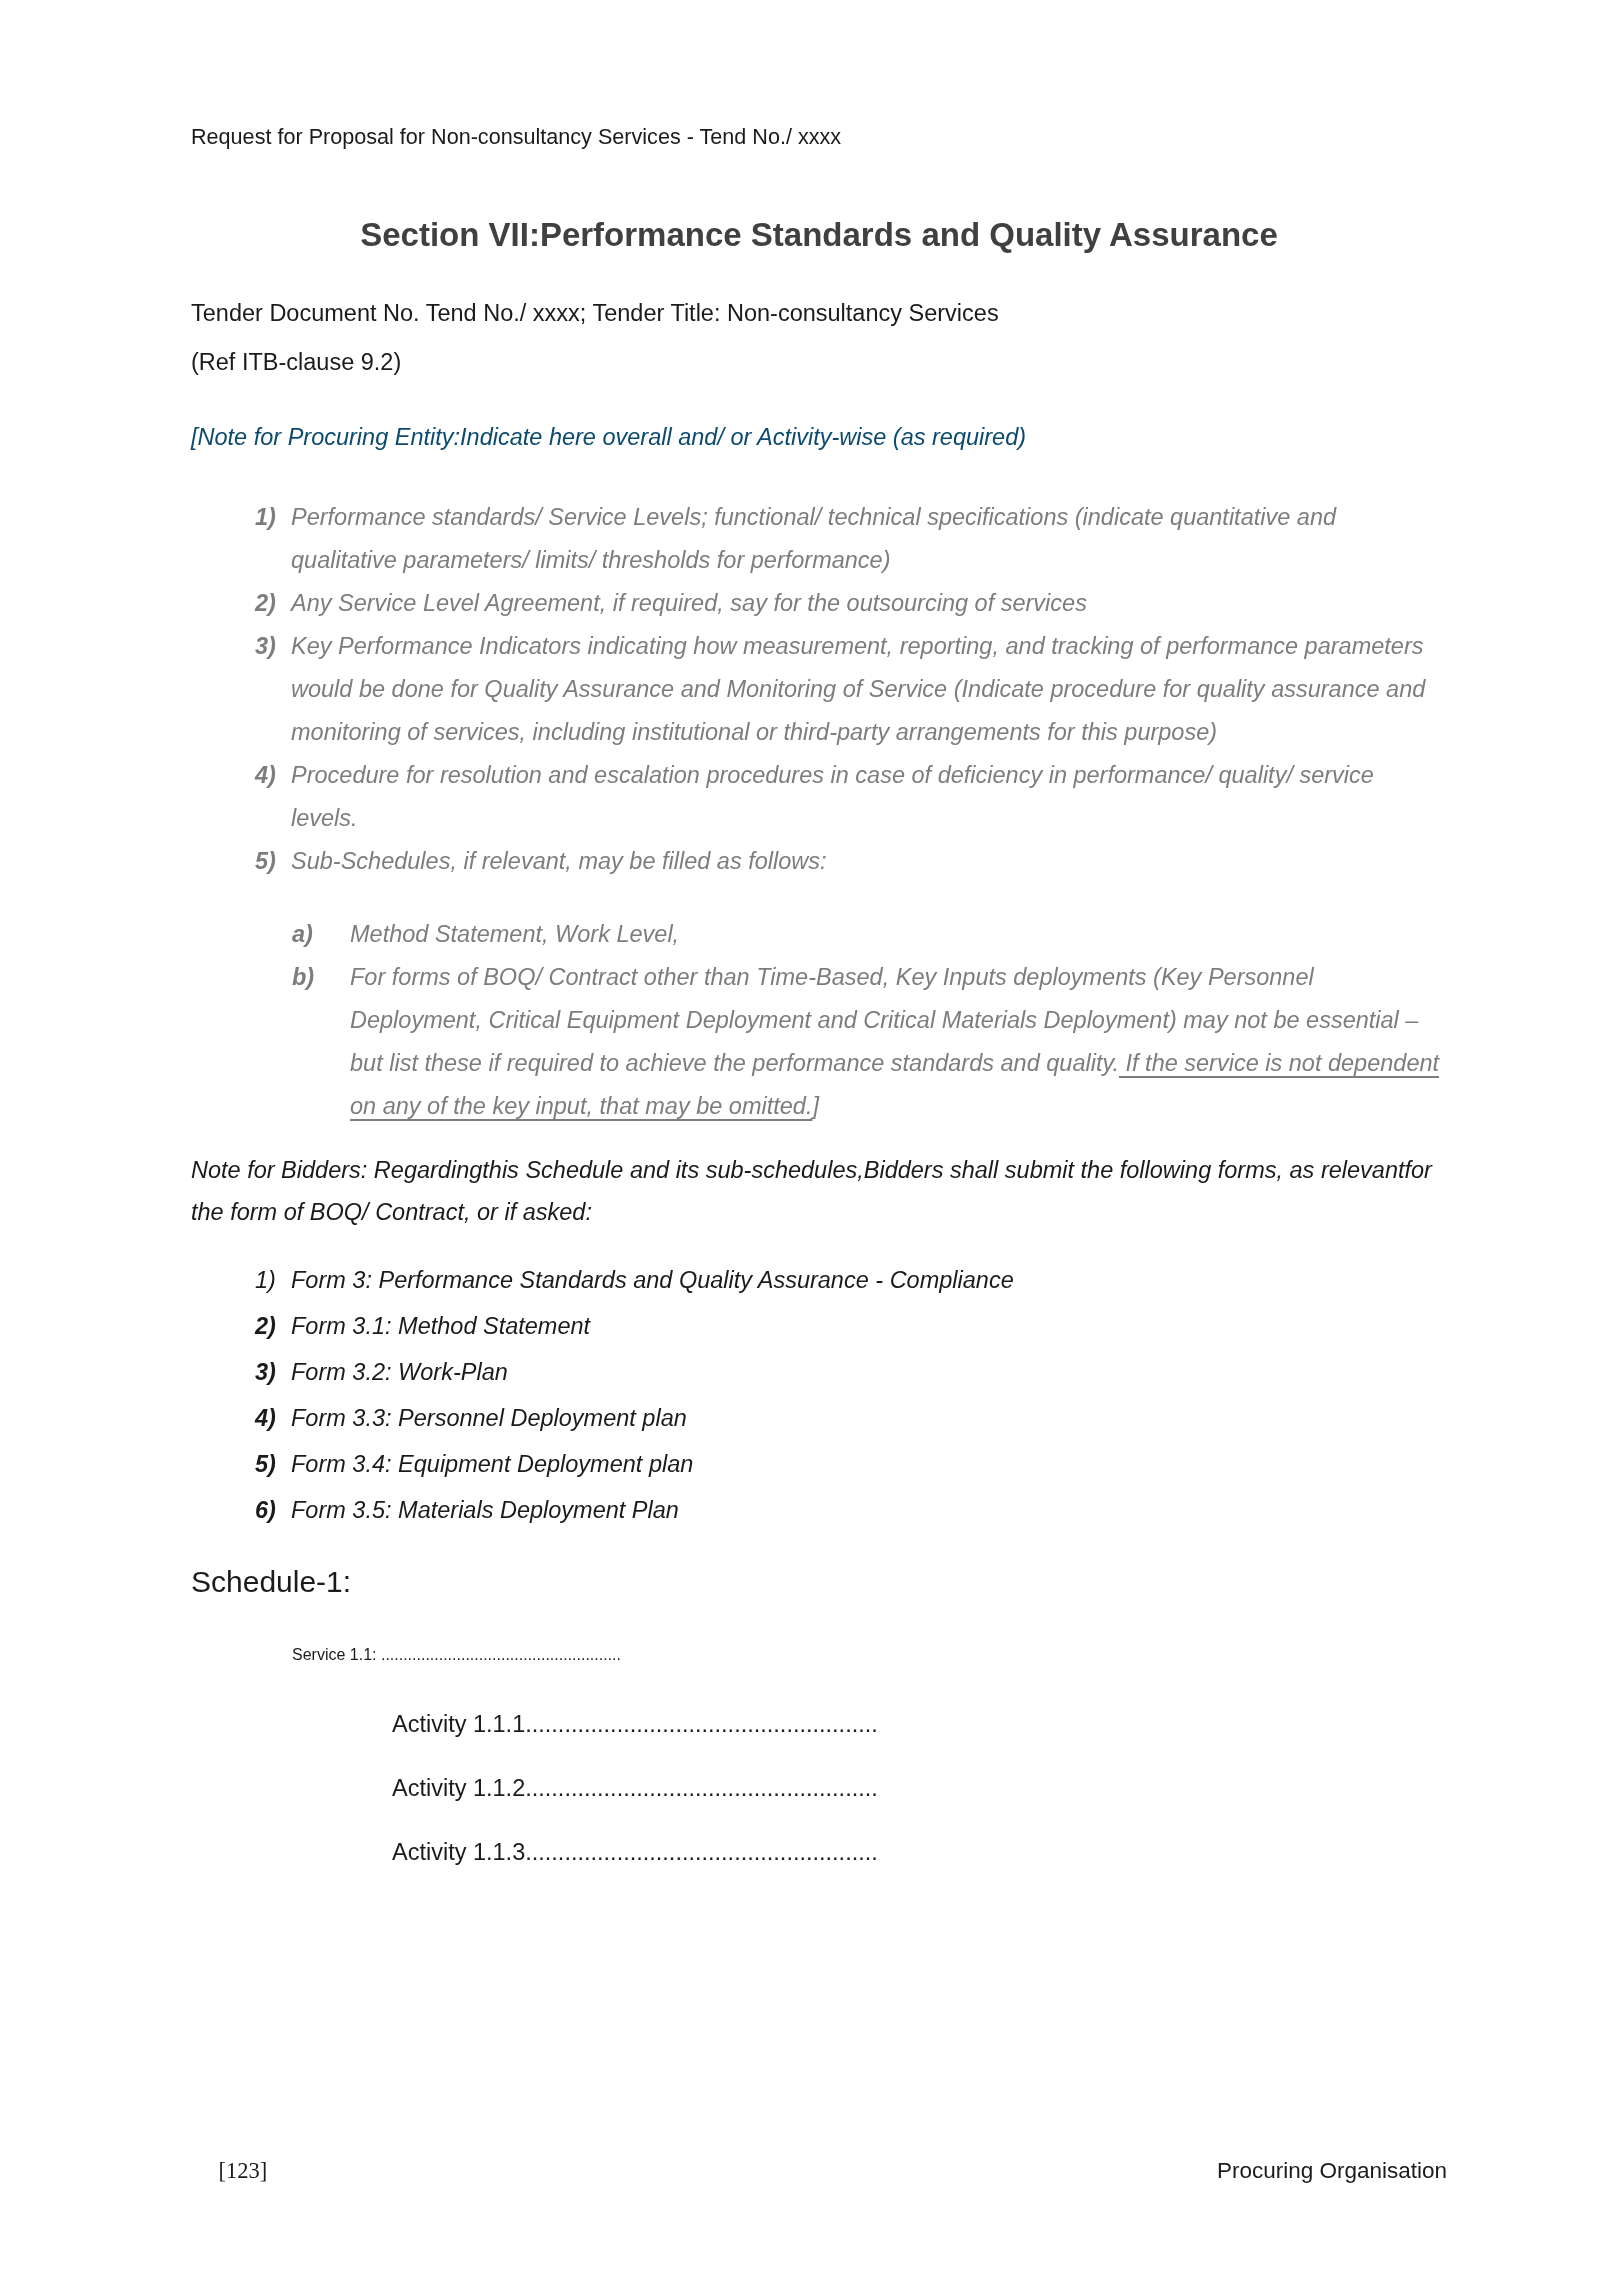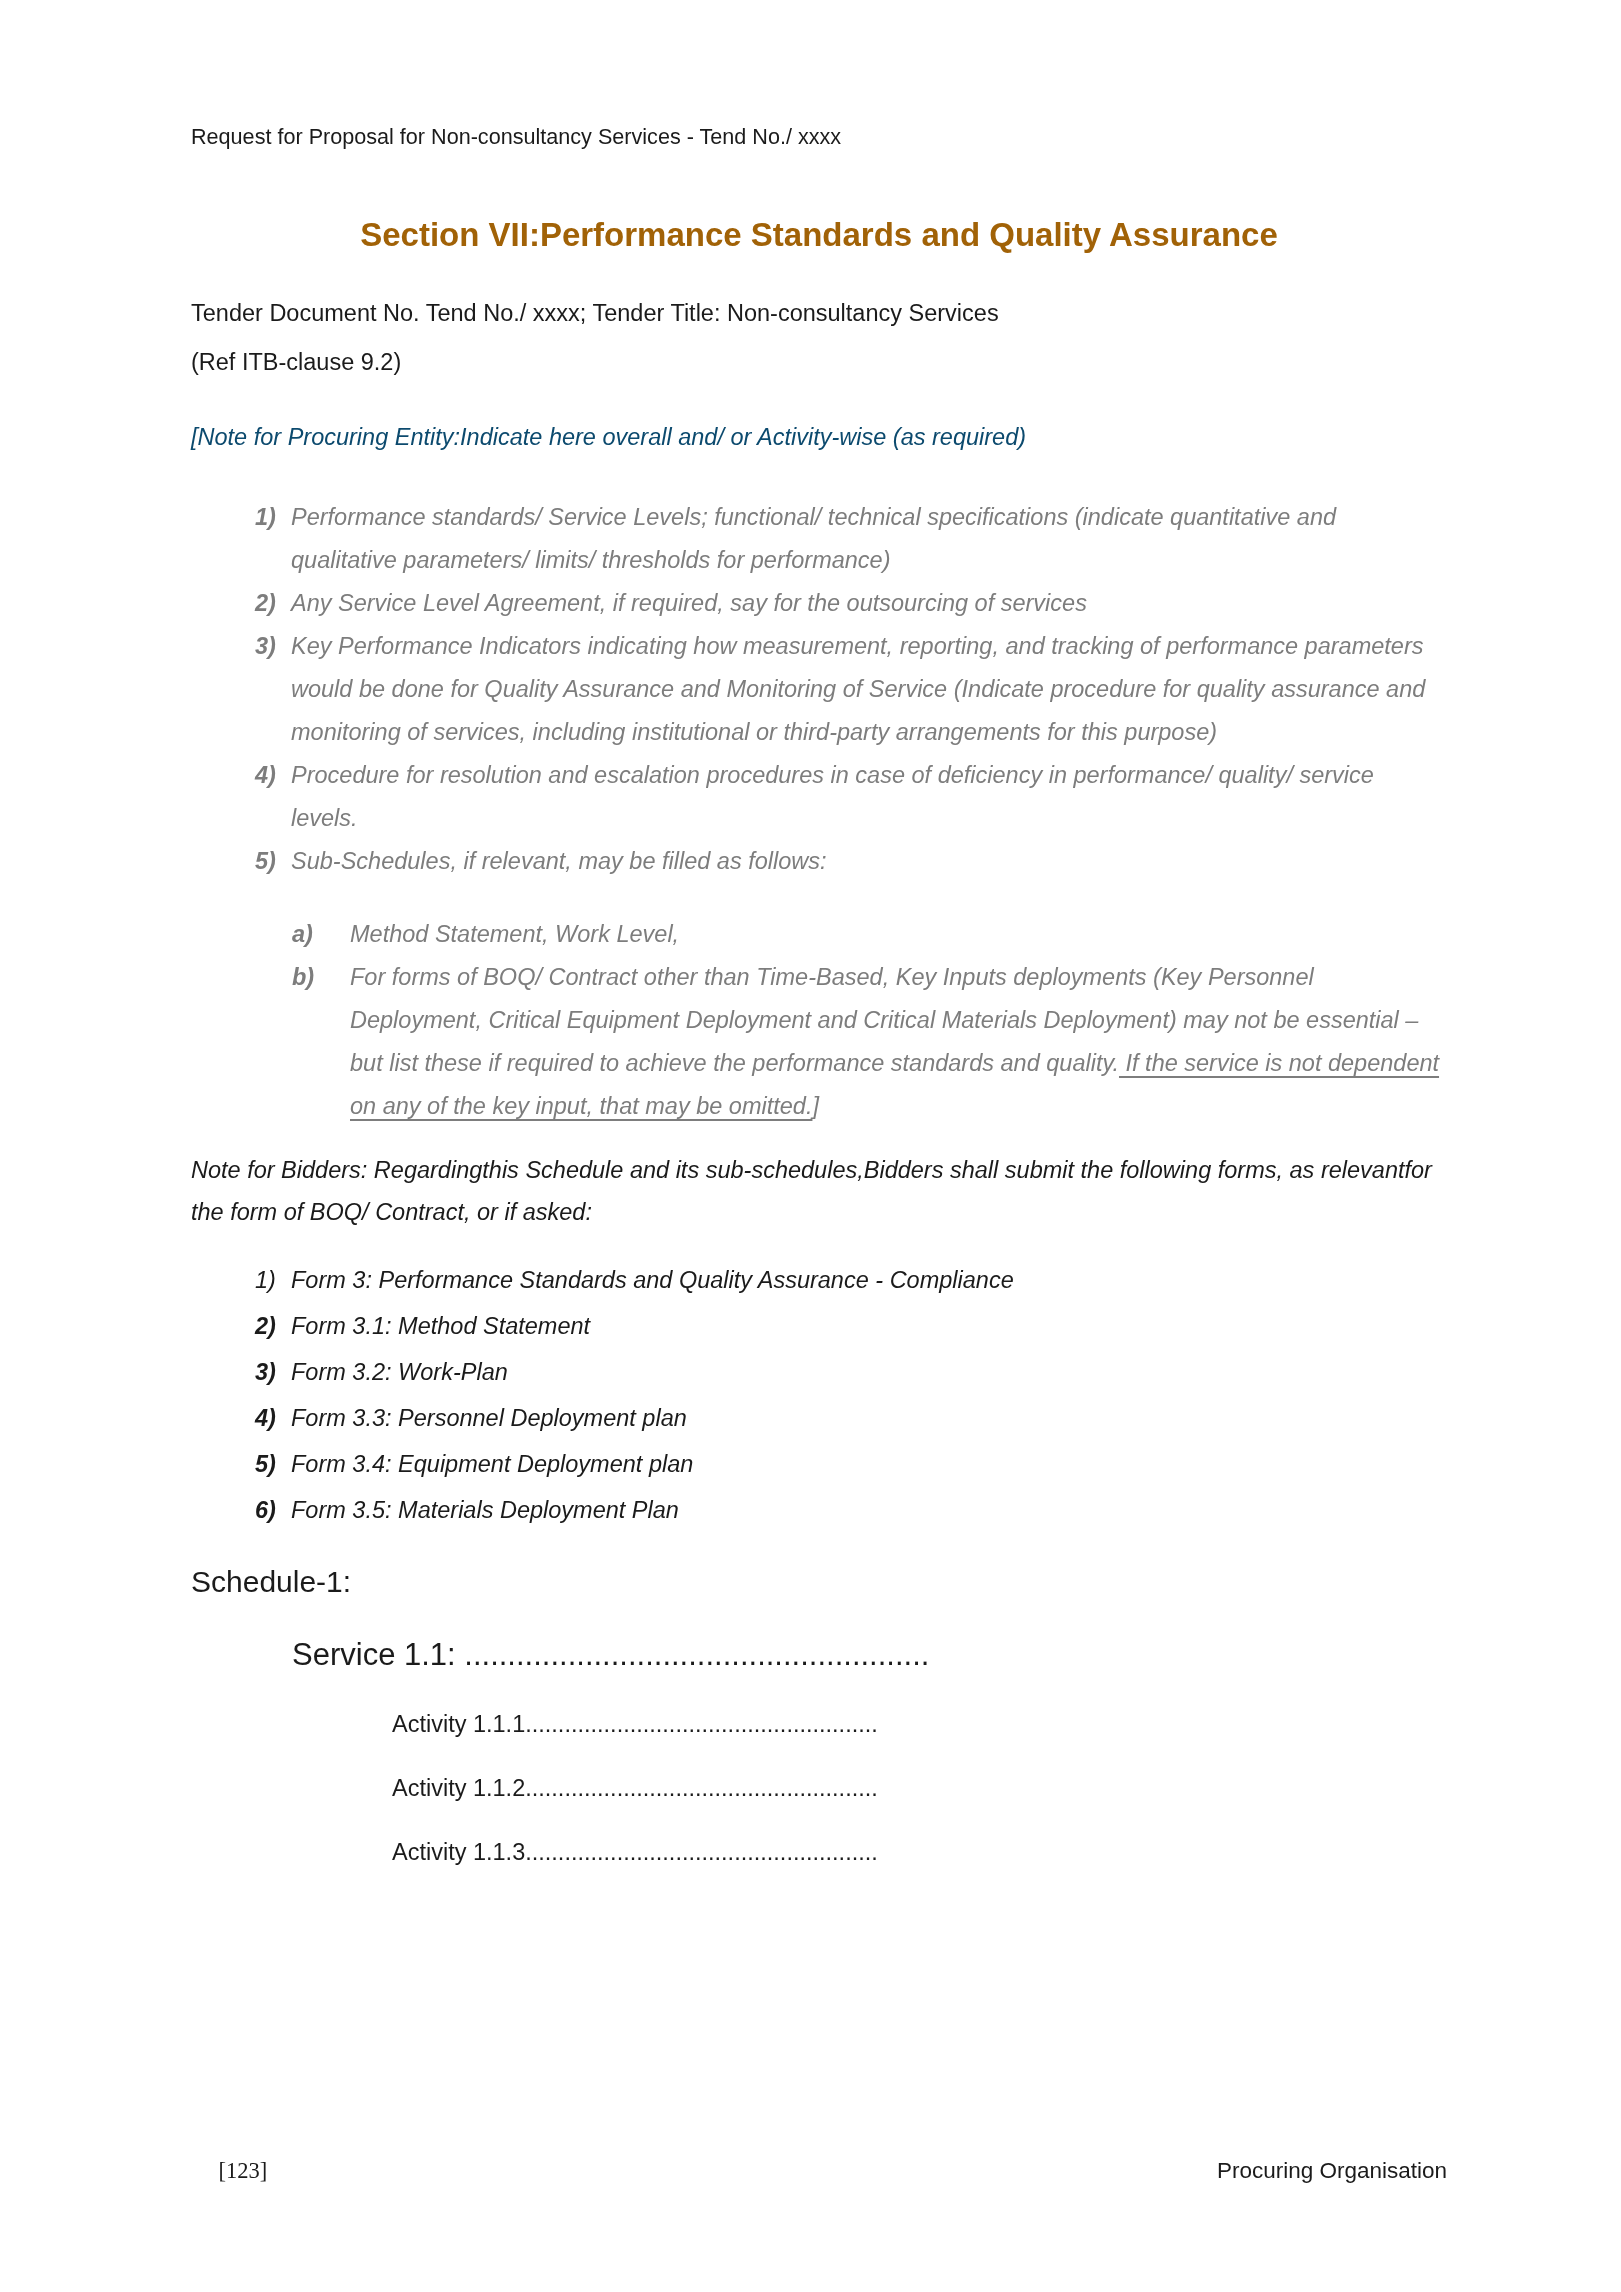--- a/index.html
+++ b/index.html
@@ -16,21 +16,21 @@
     padding:0 174px 0 191px;
     box-sizing:border-box;
   }
   .hdr{
     margin-top:123px;
     font-size:21.6px;line-height:27.4px;color:#1b1b1b;
   }
   .title{
     margin-top:63px;
     text-align:center;
-    font-size:33px;line-height:43px;font-weight:bold;color:#a16207;
+    font-size:33px;line-height:43px;font-weight:bold;color:#404040;
   }
   .tender{margin-top:43px;font-size:23.5px;line-height:29px;}
   .refline{margin-top:20px;font-size:23.5px;line-height:29px;}
   .graynote{margin-top:46px;font-size:23.5px;line-height:29px;color:#0c4a6e;font-style:italic;}
 
   .numlist{margin-top:44px;}
   .numlist .item{
     display:flex;
     font-size:23.5px;line-height:43px;
     color:#7d7d7d;font-style:italic;
@@ -79,21 +79,21 @@
   }
   .formslist .marker.plain{font-weight:normal;}
   .formslist .txt{flex:1;}
 
   .heading2{
     margin-top:26.5px;
     text-align:center;
     font-size:25.5px;line-height:35px;font-weight:bold;color:#111;
   }
   .schedule{margin-top:34px;font-size:30px;line-height:29px;}
-  .service{margin-top:44px;padding-left:101px;font-size:31px;line-height:29px;}
+  .service{margin-top:44px;padding-left:101px;font-size:16px;line-height:29px;}
   .activity{margin-top:35px;padding-left:201px;font-size:23.5px;line-height:29px;}
   .activity.first{margin-top:41px;}
 
   .footer{
     position:absolute;
     left:191px;right:174px;top:2156px;
     font-size:22.5px;line-height:29px;
     display:flex;justify-content:space-between;
   }
   .footer .left{padding-left:27.4px;font-family:Liberation Serif, serif;}

